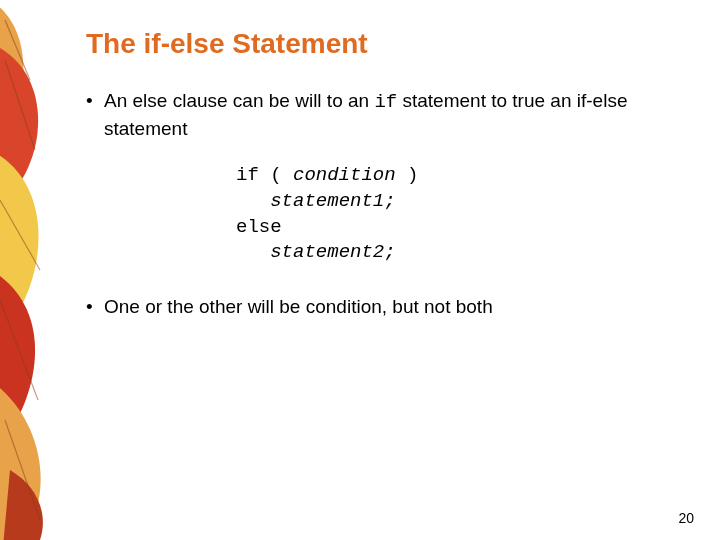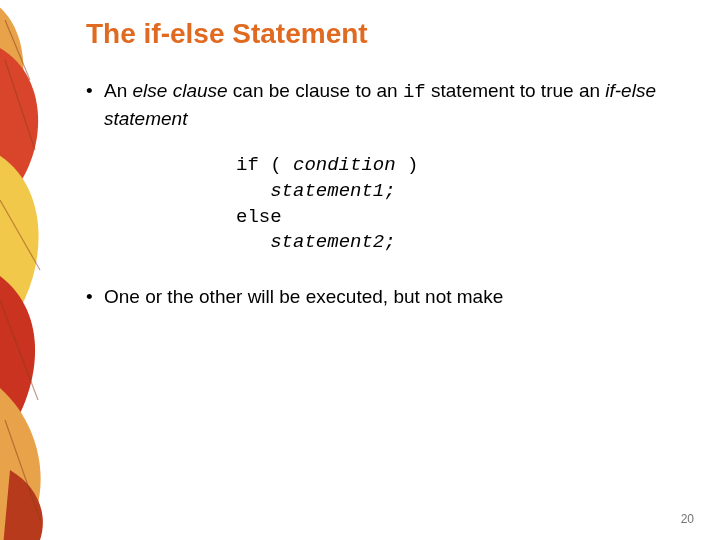--- a/index.html
+++ b/index.html
@@ -19,21 +19,21 @@
     width: 72px;
     height: 540px;
     overflow: hidden;
   }
   .sidebar svg {
     display: block;
   }
   .content {
     position: absolute;
     left: 86px;
-    top: 18px;
+    top: 28px;
     width: 600px;
   }
   .title {
     font-size: 28px;
     font-weight: bold;
     color: #e06a20;
     margin: 0 0 28px 0;
     line-height: 1.15;
   }
   ul.bullets {
@@ -50,37 +50,37 @@
     margin: 0 0 22px 0;
   }
   ul.bullets > li::before {
     content: "•";
     position: absolute;
     left: 0;
     top: 0;
     font-size: 19px;
     color: #000;
   }
-  .italic { font-style: italic; }
+  .italic { }
   .mono  { font-family: "Courier New", Courier, monospace; }
   .bold  { font-weight: bold; }
   .codeblock {
     font-family: "Courier New", Courier, monospace;
     font-size: 19px;
     line-height: 1.35;
     white-space: pre;
     margin: 13px 0 28px 150px;
   }
   .codeblock .ci { font-style: italic; }
   .page-num {
     position: absolute;
     right: 26px;
     bottom: 14px;
-    font-size: 12px;
-    color: #737373;
+    font-size: 14px;
+    color: #000000;
   }
 </style>
 </head>
 <body>
 
 <div class="sidebar">
   <svg width="72" height="540" viewBox="0 0 72 540">
     <rect x="0" y="0" width="72" height="540" fill="#ffffff"></rect>
 
     <path d="M-10 0 C40 30 30 120 -15 160 Z" fill="#e7a24a"></path>
@@ -93,28 +93,28 @@
     <path d="M5 20 L30 80 M5 60 L35 150 M0 200 L40 270 M0 300 L38 400 M5 420 L40 520" stroke="#8a3d1a" stroke-width="1.2" fill="none" opacity="0.5"></path>
   </svg>
 </div>
 
 <div class="content">
 
   <h1 class="title">The if-else Statement</h1>
 
   <ul class="bullets">
     <li>
-      <span>An </span><span class="italic">else clause</span><span> can be clause to an </span><span class="mono">if</span><span> statement to true an </span><span class="italic">if-else statement</span>
+      <span>An </span><span class="italic">else clause</span><span> can be will to an </span><span class="mono">if</span><span> statement to true an </span><span class="italic">if-else statement</span>
     </li>
   </ul>
 
   <div class="codeblock"><span>if ( </span><span class="ci">condition</span><span> )</span>
 <span>   </span><span class="ci">statement1;</span>
 <span>else</span>
 <span>   </span><span class="ci">statement2;</span></div>
 
   <ul class="bullets">
-    <li>One or the other will be executed, but not make</li>
+    <li>One or the other will be condition, but not both</li>
   </ul>
 
 </div>
 
 <div class="page-num">20</div>
 
 </body></html>

